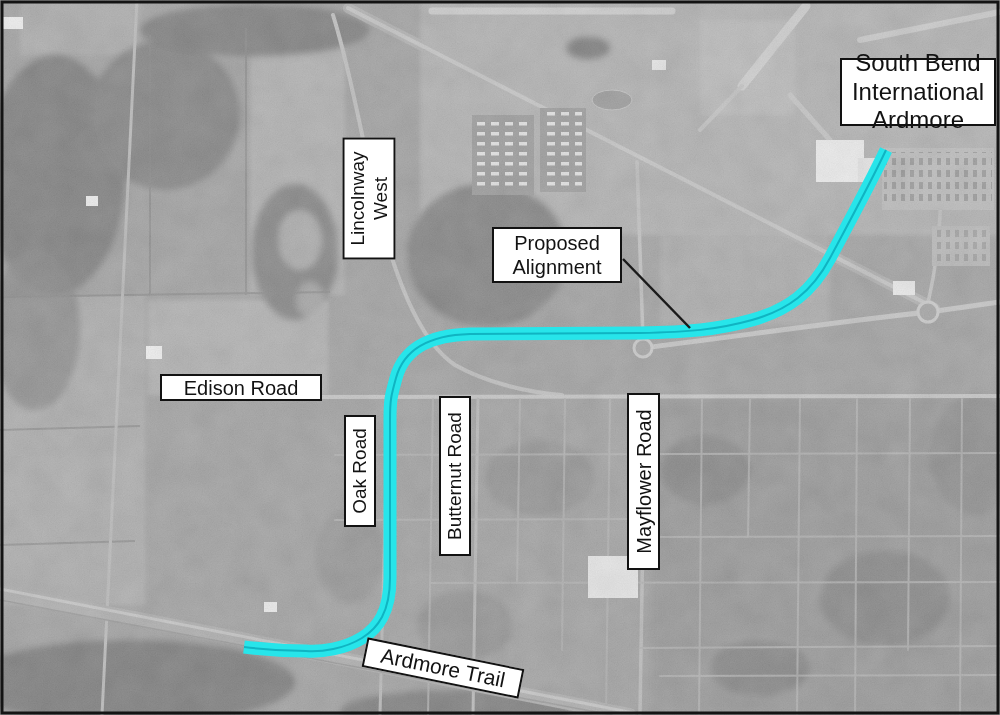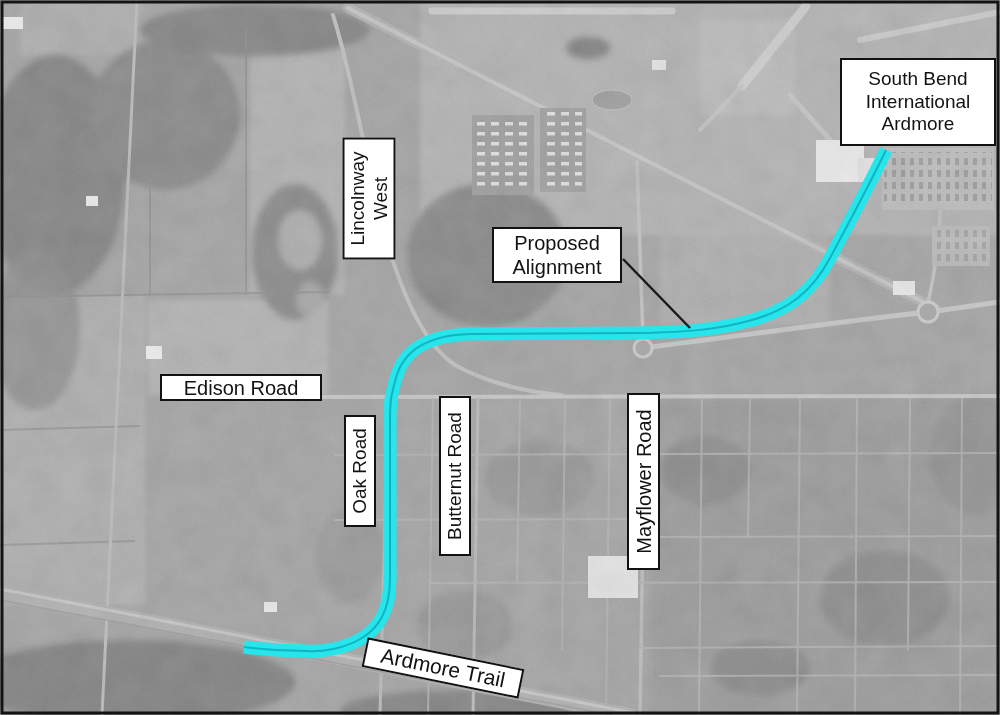--- a/index.html
+++ b/index.html
@@ -10,21 +10,21 @@
   }
   .aerial{position:absolute;left:0;top:0;width:1000px;height:715px;}
   .maplabel{
     position:absolute;box-sizing:border-box;z-index:6;
     background:#ffffff;border:2px solid #121212;color:#121212;
     display:flex;flex-direction:column;align-items:center;justify-content:center;
     text-align:center;line-height:1.2;white-space:nowrap;
   }
   .maplabel.rot-ccw{transform:rotate(-90deg);}
   .maplabel.rot-ardmore{transform:rotate(11.5deg);}
-  .lbl-airport{left:840px;top:58px;width:156px;height:88px;font-size:19px;}
+  .lbl-airport{left:840px;top:58px;width:156px;height:68px;font-size:24px;}
   .lbl-lincolnway{left:308px;top:172px;width:122px;height:53px;font-size:19px;}
   .lbl-proposed{left:492px;top:227px;width:130px;height:56px;font-size:20px;}
   .lbl-edison{left:160px;top:374px;width:162px;height:27px;font-size:20px;}
   .lbl-oak{left:304px;top:455px;width:112px;height:32px;font-size:19px;}
   .lbl-butternut{left:375px;top:460px;width:160px;height:32px;font-size:19px;}
   .lbl-mayflower{left:555px;top:465px;width:177px;height:33px;font-size:20px;}
   .lbl-ardmore{left:363px;top:653px;width:160px;height:30px;font-size:21px;}
 </style>
 </head>
 <body>

